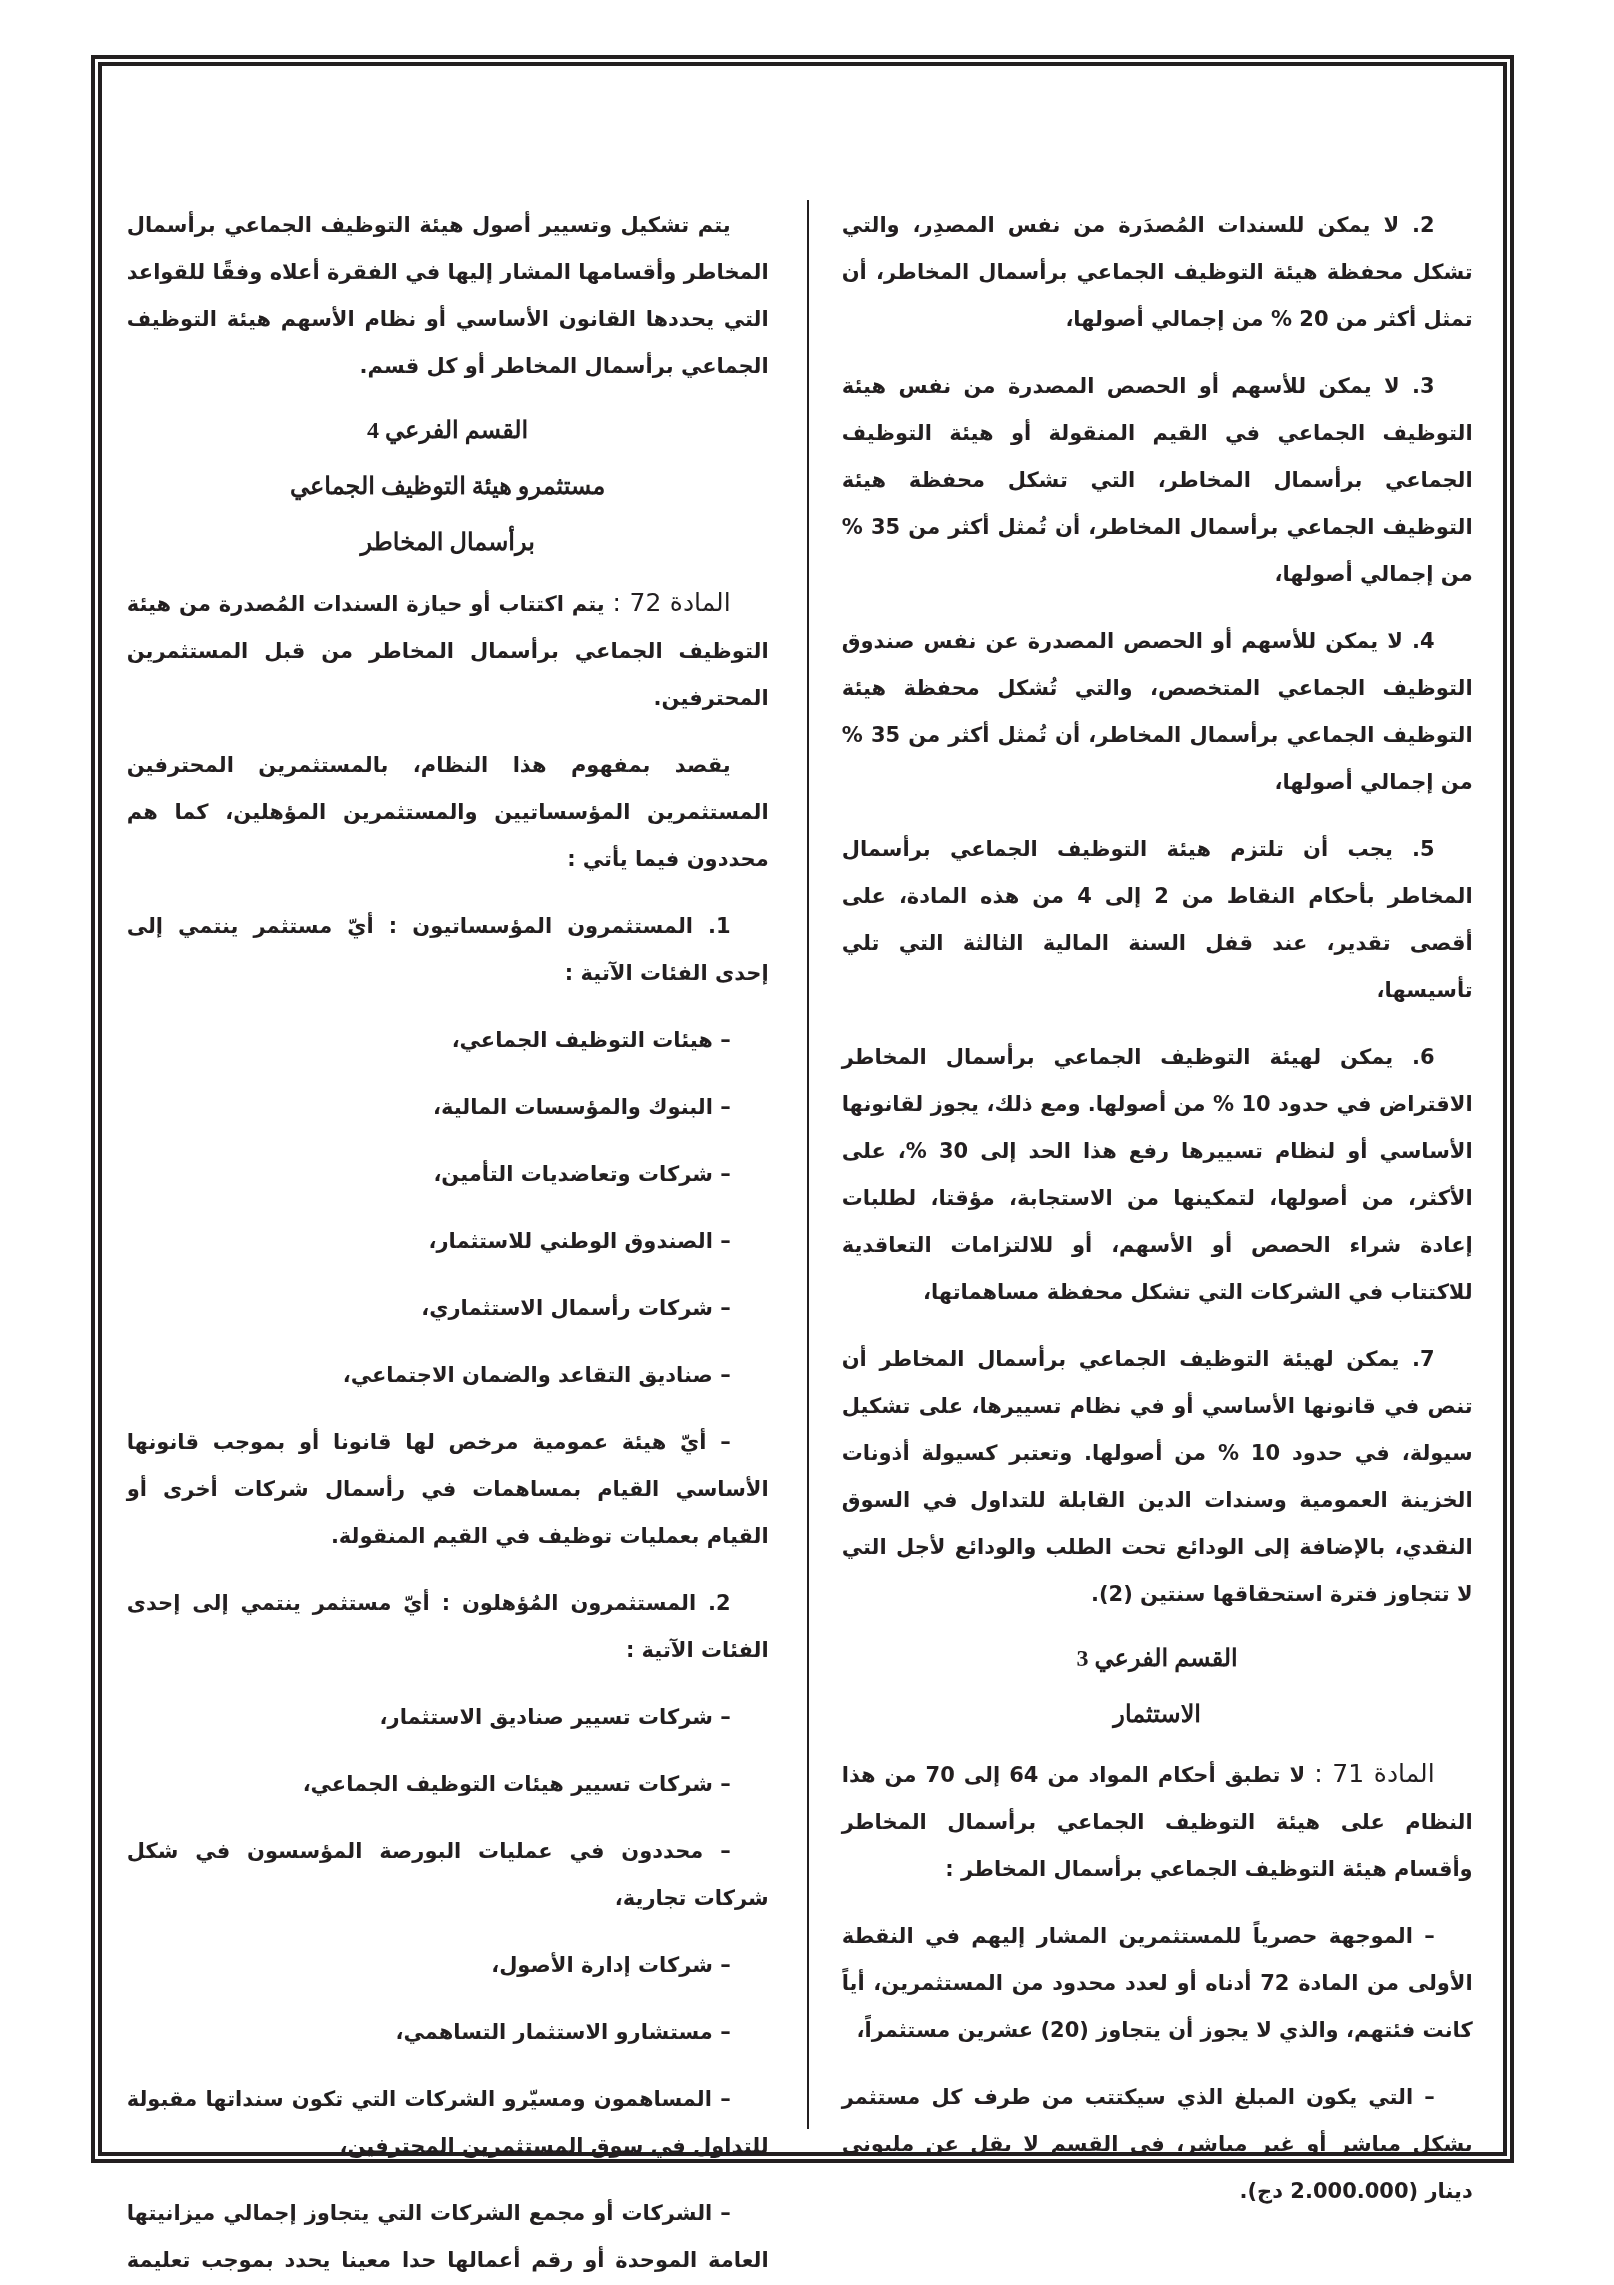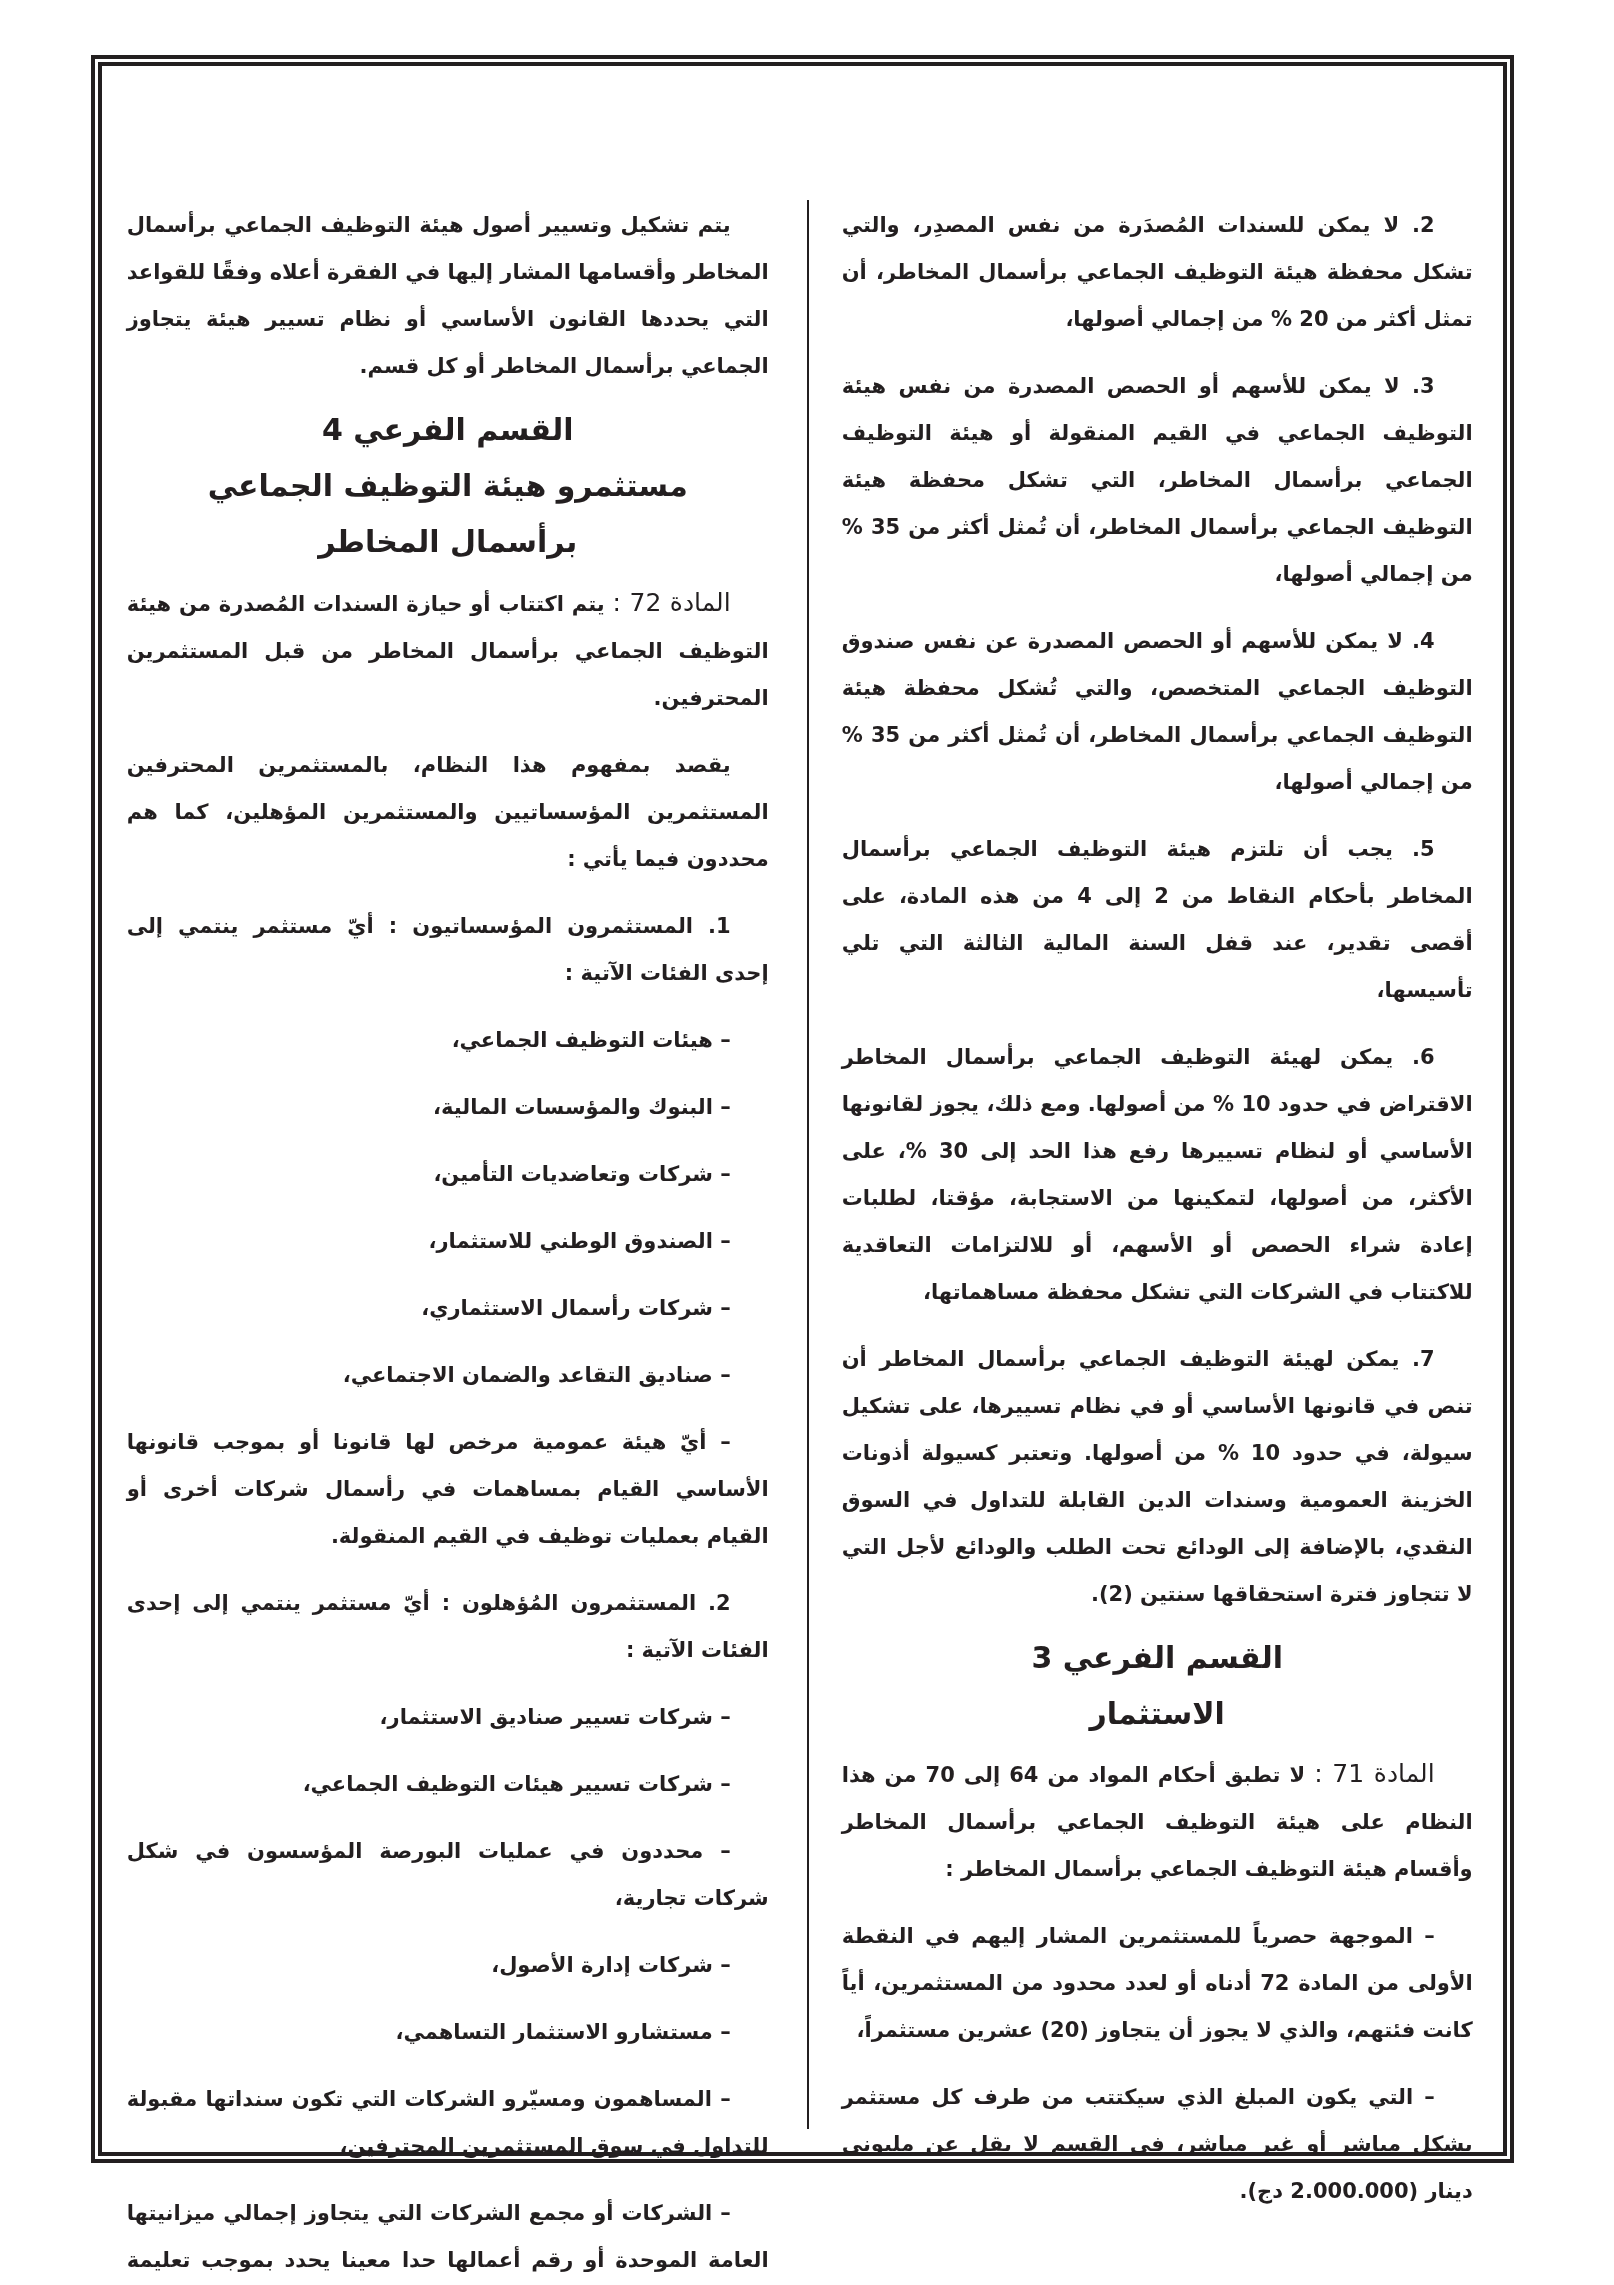--- a/index.html
+++ b/index.html
@@ -17,21 +17,21 @@
                font-family:"Liberation Serif", "DejaVu Serif", serif; font-size:27px; line-height:36px; }
   .hdr-page { position:absolute; left:25px; top:20px; font-weight:bold;
               font-family:"Liberation Serif", "DejaVu Serif", serif; font-size:25px; line-height:36px; direction:ltr; }
   .divider { position:absolute; left:705px; top:134px; width:2.7px; height:1929px; background:#231f20; }
   .col { position:absolute; top:136px; direction:rtl; text-align:justify; font-size:21px;
          line-height:47px; font-weight:bold; }
   .col-right { left:740px; width:631px; }
   .col-left { left:25px; width:642px; }
   .col p { margin:0 0 20px 0; text-indent:38px; }
   .col p.item { text-indent:0; padding-right:38px; margin-bottom:20px; }
-  .col h3 { margin:3.6px 0 16.3px 0; text-align:center; font-size:30px; line-height:40px; font-weight:bold; }
+  .col h3 { margin:3.6px 0 16.3px 0; text-align:center; font-size:24px; line-height:40px; font-weight:bold;font-family:Liberation Serif, serif; }
   .lbl { font-weight:400; font-size:25px; }
 </style>
 </head>
 <body>
 
 <div class="outer-frame">
   <div class="inner-frame">
 
 
     <div class="divider"></div>
@@ -44,21 +44,21 @@
       <p>6. يمكن لهيئة التوظيف الجماعي برأسمال المخاطر الاقتراض في حدود 10 % من أصولها. ومع ذلك، يجوز لقانونها الأساسي أو لنظام تسييرها رفع هذا الحد إلى 30 %، على الأكثر، من أصولها، لتمكينها من الاستجابة، مؤقتا، لطلبات إعادة شراء الحصص أو الأسهم، أو للالتزامات التعاقدية للاكتتاب في الشركات التي تشكل محفظة مساهماتها،</p>
       <p>7. يمكن لهيئة التوظيف الجماعي برأسمال المخاطر أن تنص في قانونها الأساسي أو في نظام تسييرها، على تشكيل سيولة، في حدود 10 % من أصولها. وتعتبر كسيولة أذونات الخزينة العمومية وسندات الدين القابلة للتداول في السوق النقدي، بالإضافة إلى الودائع تحت الطلب والودائع لأجل التي لا تتجاوز فترة استحقاقها سنتين (2).</p>
       <h3>القسم الفرعي 3</h3>
       <h3>الاستثمار</h3>
       <p><span class="lbl">المادة 71 :</span><span> لا تطبق أحكام المواد من 64 إلى 70 من هذا النظام على هيئة التوظيف الجماعي برأسمال المخاطر وأقسام هيئة التوظيف الجماعي برأسمال المخاطر :</span></p>
       <p>– الموجهة حصرياً للمستثمرين المشار إليهم في النقطة الأولى من المادة 72 أدناه أو لعدد محدود من المستثمرين، أياً كانت فئتهم، والذي لا يجوز أن يتجاوز (20) عشرين مستثمراً،</p>
       <p>– التي يكون المبلغ الذي سيكتتب من طرف كل مستثمر بشكل مباشر أو غير مباشر، في القسم لا يقل عن مليوني دينار (2.000.000 دج).</p>
     </div>
 
     <div class="col col-left">
-      <p>يتم تشكيل وتسيير أصول هيئة التوظيف الجماعي برأسمال المخاطر وأقسامها المشار إليها في الفقرة أعلاه وفقًا للقواعد التي يحددها القانون الأساسي أو نظام تسيير هيئة يتجاوز الجماعي برأسمال المخاطر أو كل قسم.</p>
+      <p>يتم تشكيل وتسيير أصول هيئة التوظيف الجماعي برأسمال المخاطر وأقسامها المشار إليها في الفقرة أعلاه وفقًا للقواعد التي يحددها القانون الأساسي أو نظام الأسهم هيئة التوظيف الجماعي برأسمال المخاطر أو كل قسم.</p>
       <h3>القسم الفرعي 4</h3>
       <h3>مستثمرو هيئة التوظيف الجماعي</h3>
       <h3>برأسمال المخاطر</h3>
       <p><span class="lbl">المادة 72 :</span><span> يتم اكتتاب أو حيازة السندات المُصدرة من هيئة التوظيف الجماعي برأسمال المخاطر من قبل المستثمرين المحترفين.</span></p>
       <p>يقصد بمفهوم هذا النظام، بالمستثمرين المحترفين المستثمرين المؤسساتيين والمستثمرين المؤهلين، كما هم محددون فيما يأتي :</p>
       <p>1. المستثمرون المؤسساتيون : أيّ مستثمر ينتمي إلى إحدى الفئات الآتية :</p>
       <p class="item">– هيئات التوظيف الجماعي،</p>
       <p class="item">– البنوك والمؤسسات المالية،</p>
       <p class="item">– شركات وتعاضديات التأمين،</p>
       <p class="item">– الصندوق الوطني للاستثمار،</p>

